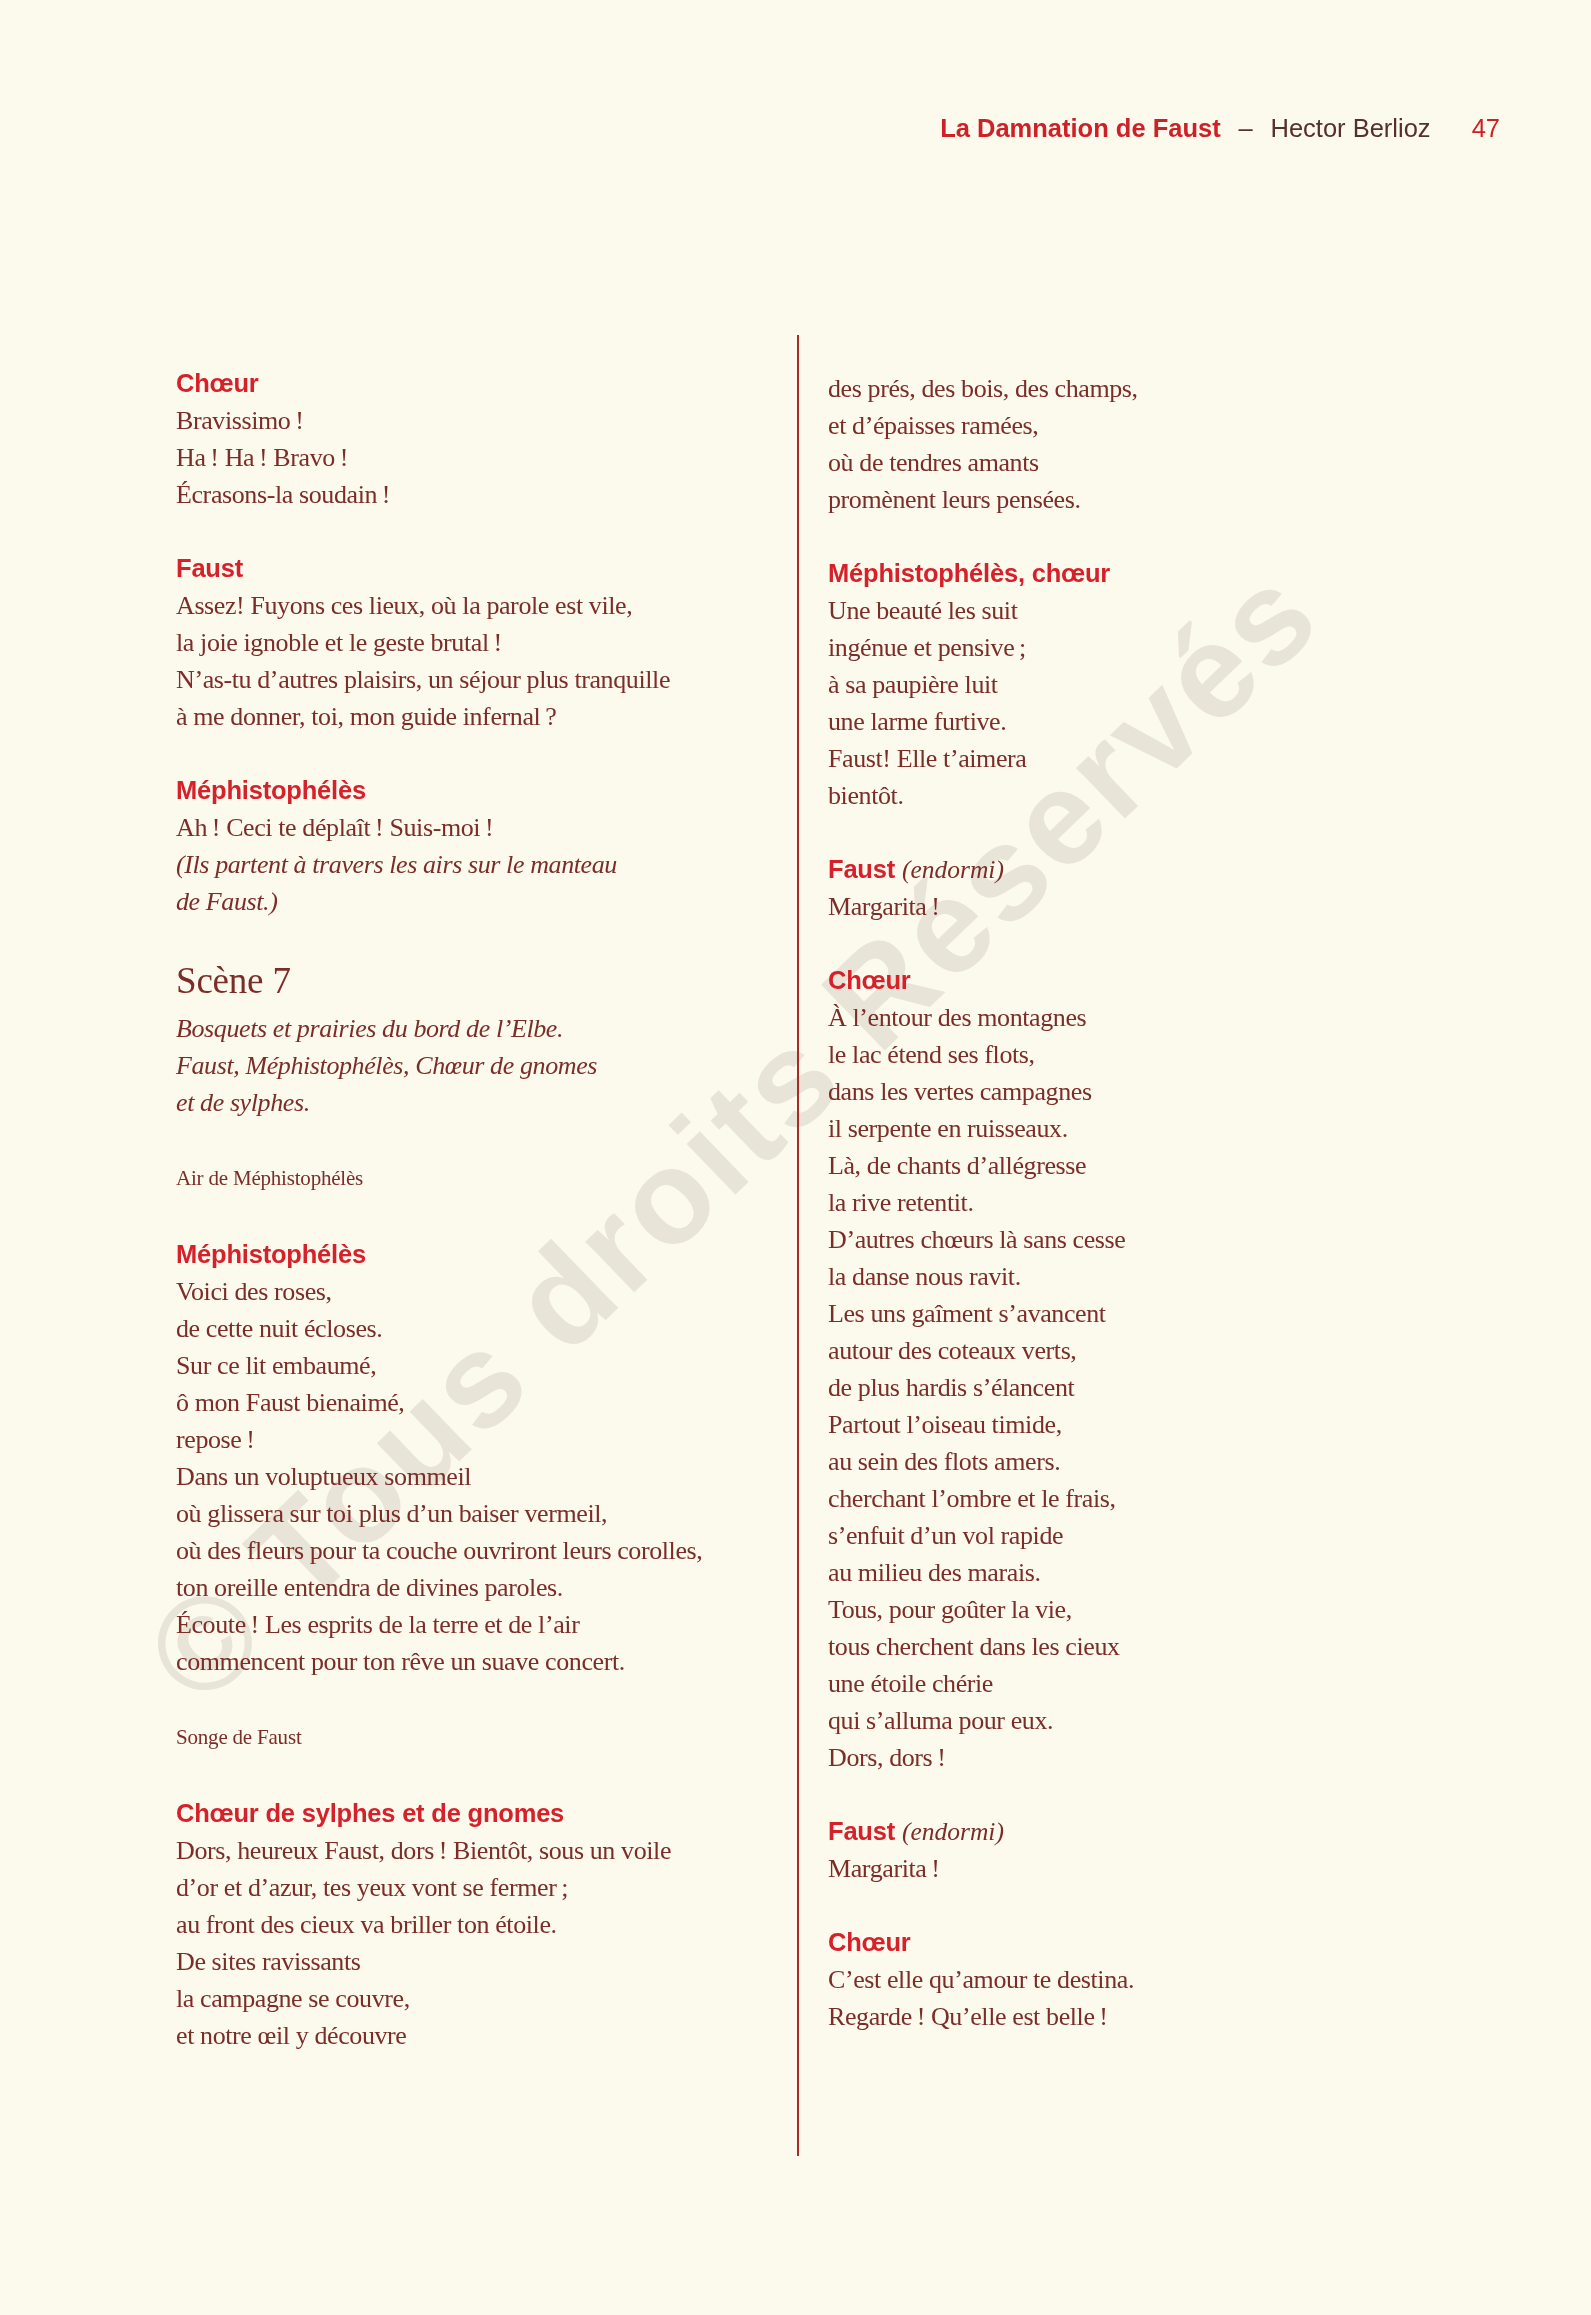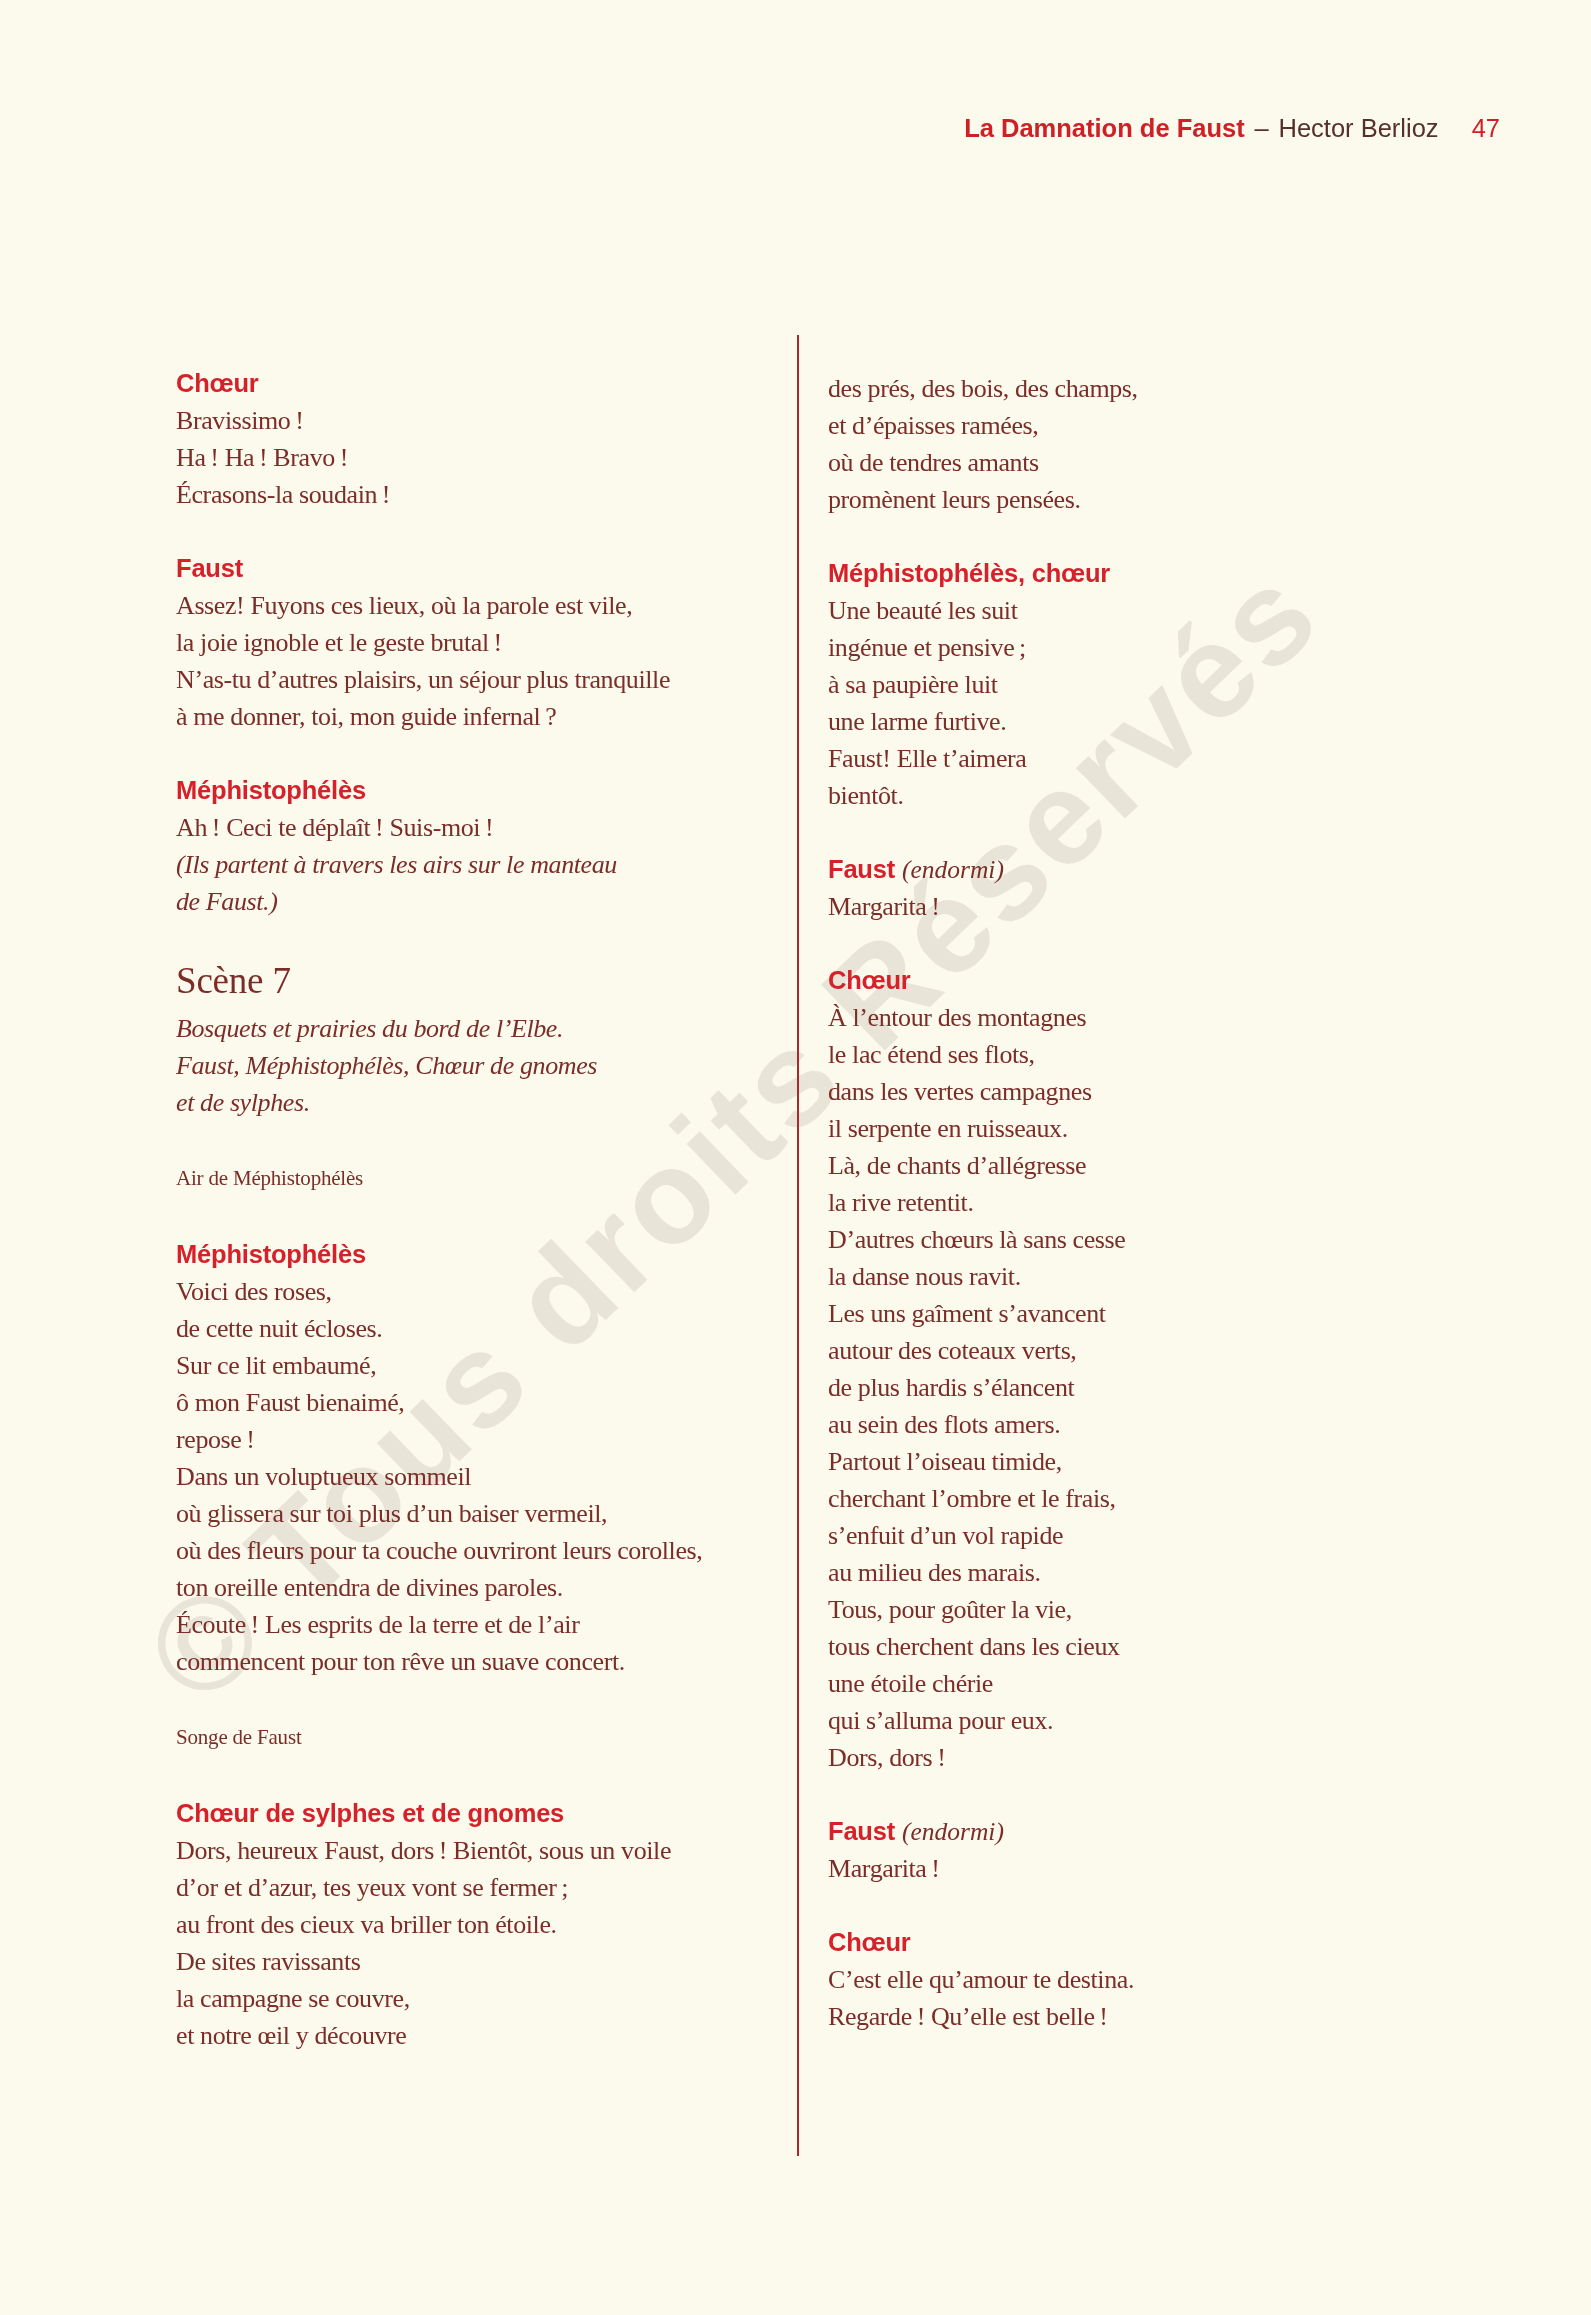--- a/index.html
+++ b/index.html
@@ -17,21 +17,21 @@
     font-family:"Liberation Sans",sans-serif;
     font-weight:700;font-size:133px;letter-spacing:3.9px;
     color:rgba(92,86,62,0.12);
     white-space:nowrap;z-index:0;user-select:none;
   }
 
   
   .header{
     position:absolute;top:114px;right:92px;z-index:2;
     display:flex;align-items:flex-end;
-    font-size:25.5px;line-height:29px;
+    font-size:25.5px;line-height:29px;gap:8px;
   }
   .work-title{color:#ce2027;font-weight:700;}
   .header-sep{color:#56302b;font-weight:400;margin:0 9.8px;}
   .composer{color:#56302b;font-weight:400;}
   .page-number{color:#ce2027;font-weight:400;margin-left:33px;}
 
   
   .divider{
     position:absolute;left:797px;top:335px;width:2px;height:1821px;
     background:#a82b28;z-index:1;
@@ -166,22 +166,22 @@
         <div class="line">le lac étend ses flots,</div>
         <div class="line">dans les vertes campagnes</div>
         <div class="line">il serpente en ruisseaux.</div>
         <div class="line">Là, de chants d’allégresse</div>
         <div class="line">la rive retentit.</div>
         <div class="line">D’autres chœurs là sans cesse</div>
         <div class="line">la danse nous ravit.</div>
         <div class="line">Les uns gaîment s’avancent</div>
         <div class="line">autour des coteaux verts,</div>
         <div class="line">de plus hardis s’élancent</div>
+        <div class="line">Partout l’oiseau timide,</div>
         <div class="line">au sein des flots amers.</div>
-        <div class="line">Partout l’oiseau timide,</div>
         <div class="line">cherchant l’ombre et le frais,</div>
         <div class="line">s’enfuit d’un vol rapide</div>
         <div class="line">au milieu des marais.</div>
         <div class="line">Tous, pour goûter la vie,</div>
         <div class="line">tous cherchent dans les cieux</div>
         <div class="line">une étoile chérie</div>
         <div class="line">qui s’alluma pour eux.</div>
         <div class="line">Dors, dors !</div>
       </section>
       <section class="block">

